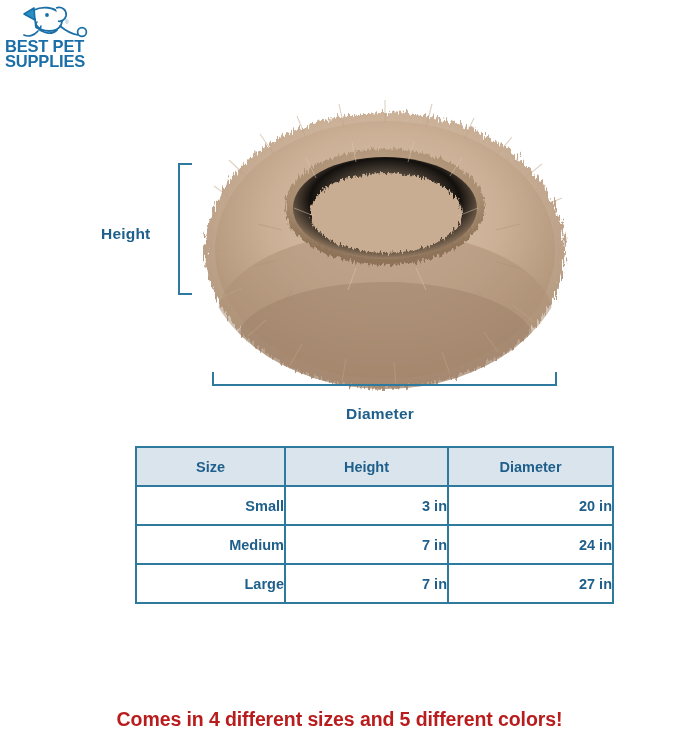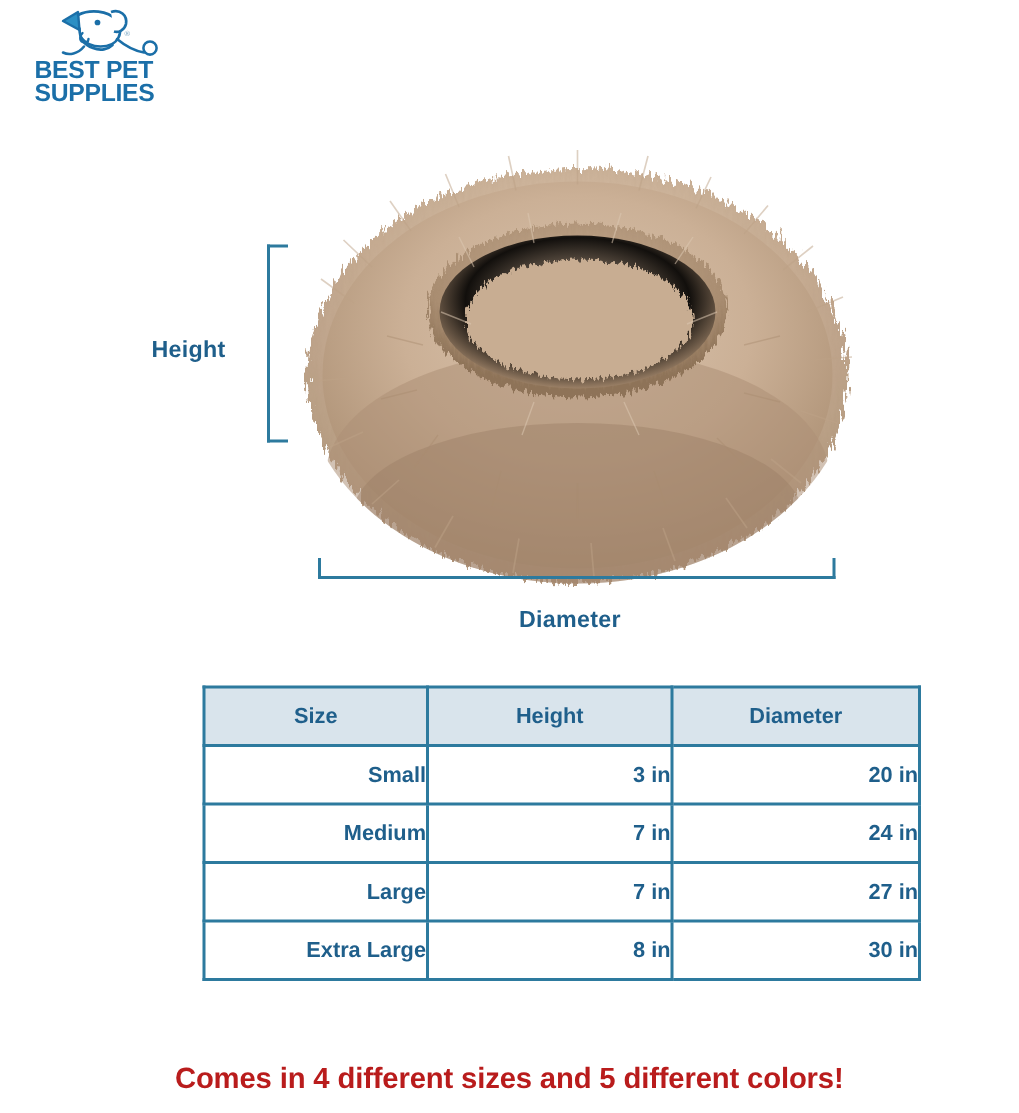--- a/index.html
+++ b/index.html
@@ -11,21 +11,21 @@
     width: 679px;
     height: 742px;
     position: relative;
     font-family: "Liberation Sans", sans-serif;
     overflow: hidden;
   }
 
   
   #brand-logo {
     position: absolute;
-    left: 22px;
+    left: 4px;
     top: 4px;
     width: 100px;
     height: 66px;
     text-align: center;
   }
   #brand-logo svg { display: block; }
 
   
   #product-figure {
     position: absolute;
@@ -79,21 +79,21 @@
     border-bottom: 2px solid #2d7a9e;
     border-left: 2px solid #2d7a9e;
     border-right: 2px solid #2d7a9e;
     box-sizing: border-box;
   }
 
   
   #size-table {
     position: absolute;
     left: 135px;
-    top: 457px;
+    top: 446px;
     width: 477px;
     border-collapse: collapse;
     table-layout: fixed;
     padding-left: 20px;
   }
   #size-table th,
   #size-table td {
     border: 2px solid #2d7a9e;
     text-align: center;
     color: #1f5f8b;
@@ -282,21 +282,16 @@
     <tr>
       <td>Medium</td>
       <td>7 in</td>
       <td>24 in</td>
     </tr>
     <tr>
       <td>Large</td>
       <td>7 in</td>
       <td>27 in</td>
     </tr>
-    <tr>
-      <td>Extra Large</td>
-      <td>8 in</td>
-      <td>30 in</td>
-    </tr>
   </tbody>
 </table>
 
 <div id="footer-caption">Comes in 4 different sizes and 5 different colors!</div>
 
 </body></html>

